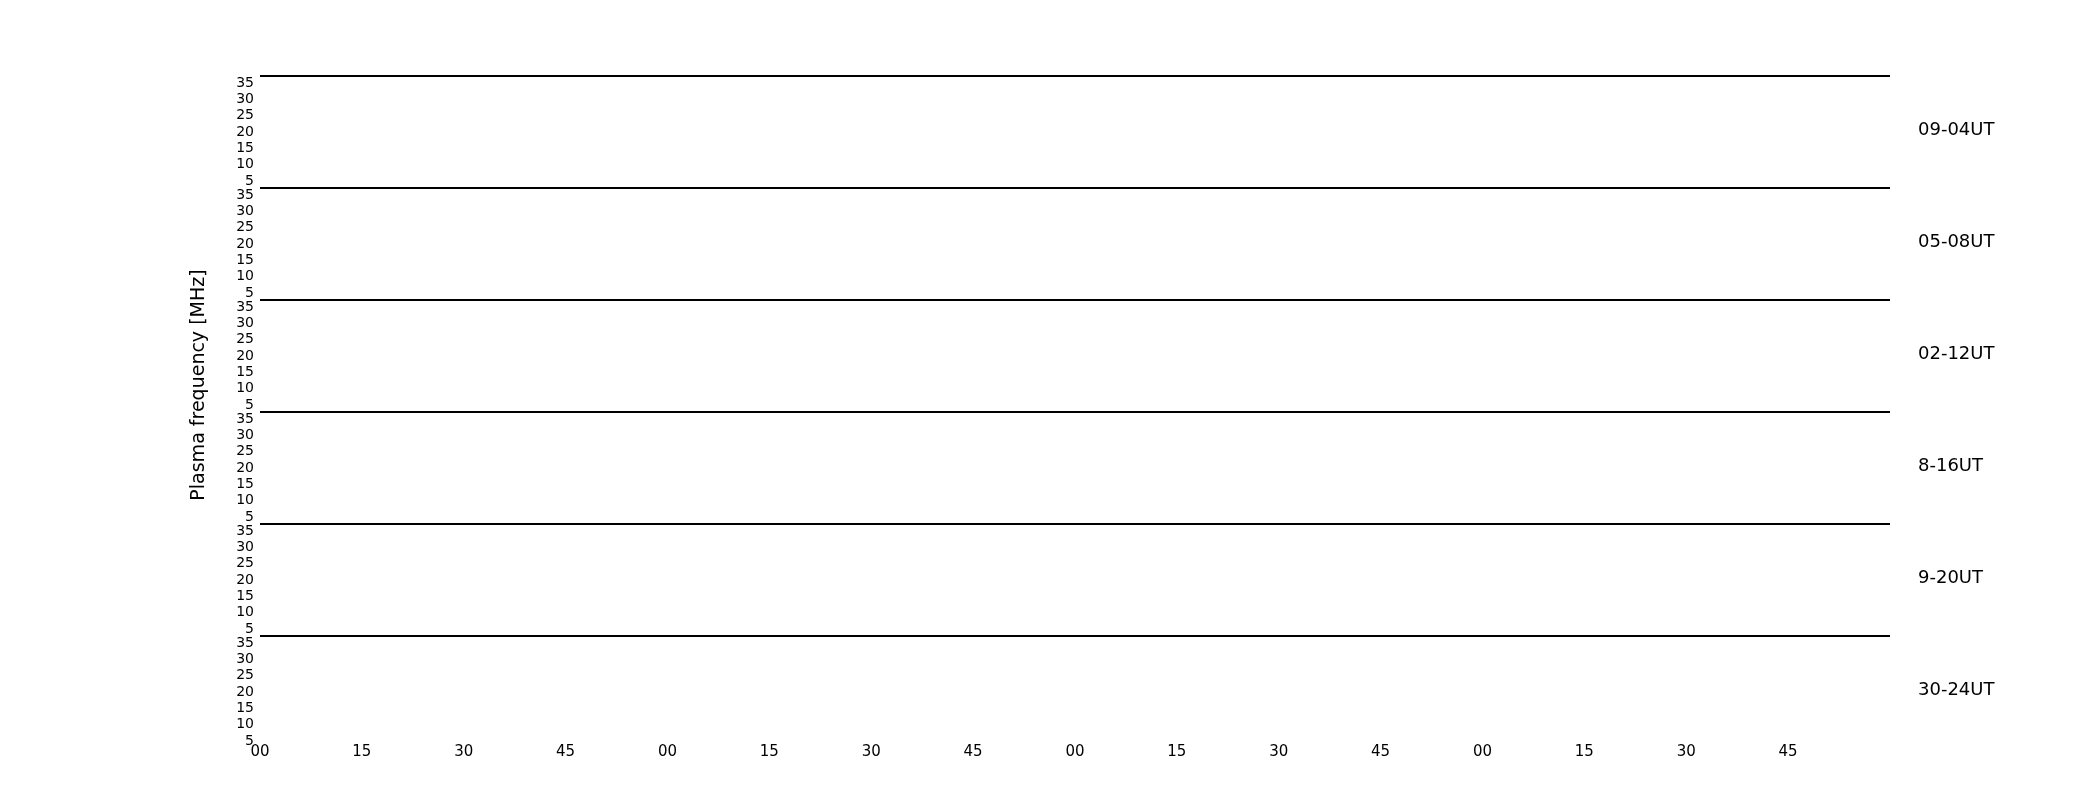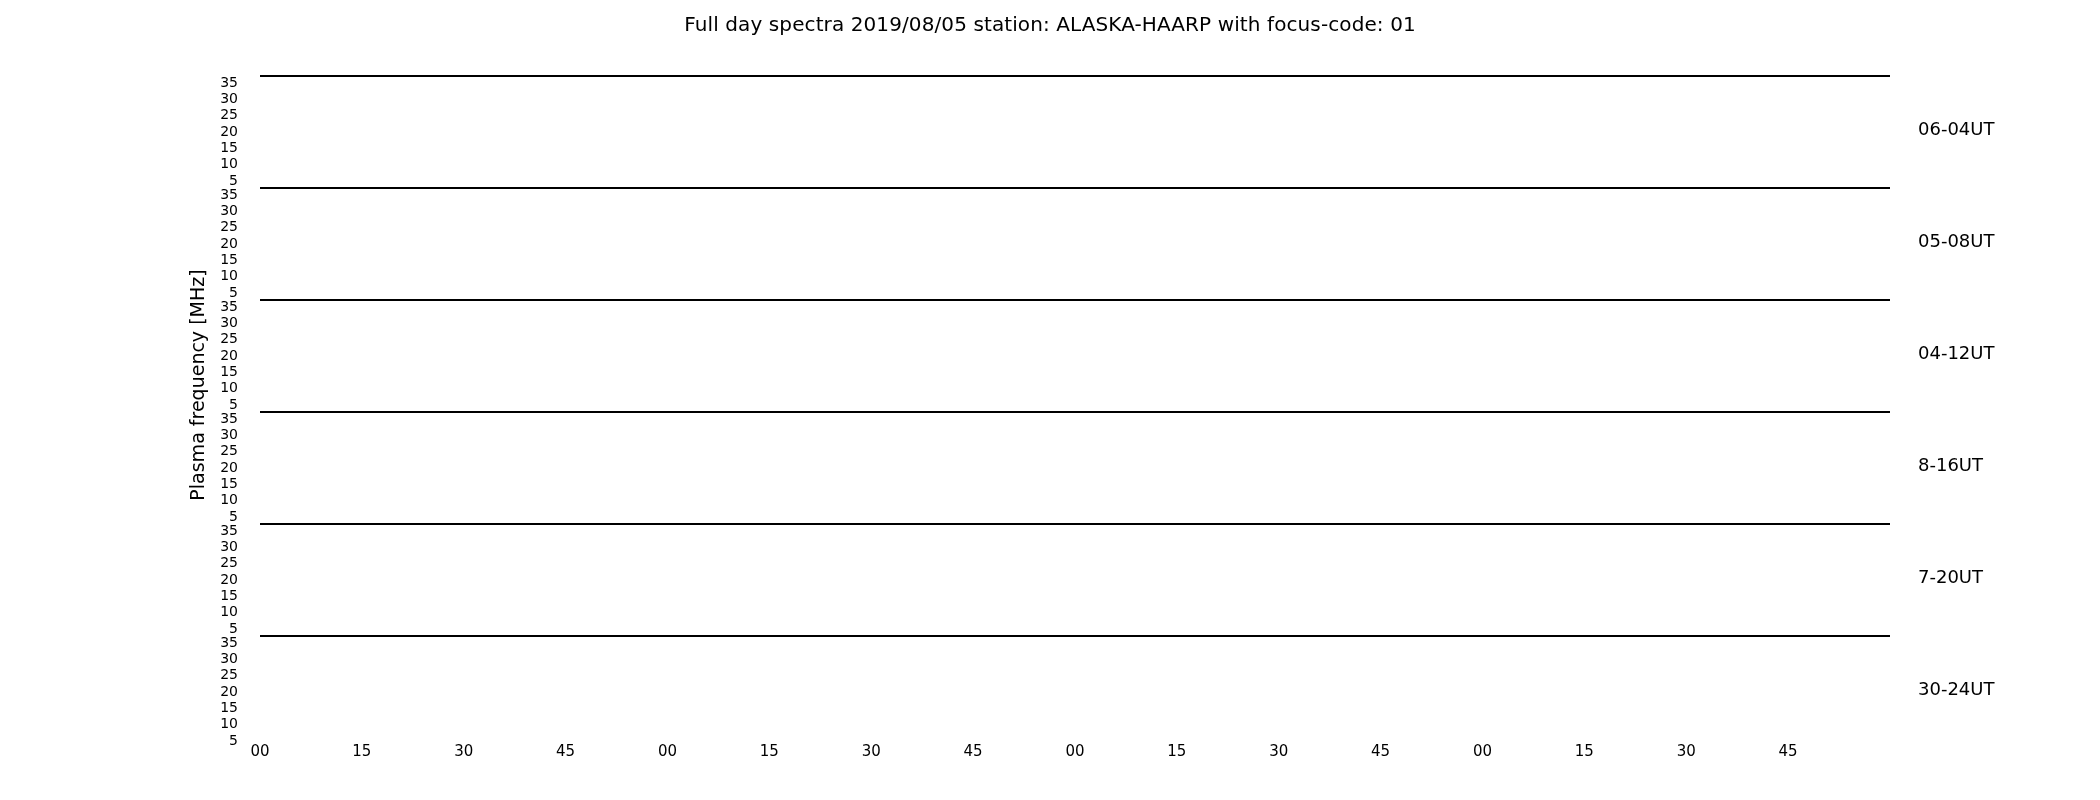--- a/index.html
+++ b/index.html
@@ -71,41 +71,40 @@
   }
 
   
   .gridline{
     position:absolute;top:0;bottom:0;width:1px;
     background:#000;
   }
 
   
   .ytlabel{
-    position:absolute;right:16px;
+    position:absolute;right:0;
     font-size:14px;color:#000;text-align:right;
     white-space:nowrap;line-height:1;
   }
   .ytcol{position:absolute;left:200px;width:54px;}
   .xtlabel{
     position:absolute;top:742px;
     font-size:15px;color:#000;text-align:center;
     width:40px;margin-left:-20px;
   }
   .panel-label{
     position:absolute;left:1918px;
     font-size:18px;color:#000;white-space:nowrap;
   }
 </style>
 </head>
 <body>
 
 <div id="figure">
 
-  <div id="fig-title">Full day spectra 2019/08/05 station: ALASKA-HAARP with focus-code: 01</div>
 
   <div id="ylabel">
     <span id="ylabel-inner">Plasma frequency [MHz]</span>
   </div>
 
   <div id="panels-host">
       <div class="panel" style="top: 75px;">
         <div class="panel-inner">
           <div class="noise base"></div>
           <div class="noise speck"></div>
@@ -128,21 +127,21 @@
       </div>
       <div class="ytcol" style="top: 75px; height: 108px;">
         <div class="ytlabel" style="top: -0.454545px;">35</div>
         <div class="ytlabel" style="top: 15.9091px;">30</div>
         <div class="ytlabel" style="top: 32.2727px;">25</div>
         <div class="ytlabel" style="top: 48.6364px;">20</div>
         <div class="ytlabel" style="top: 65px;">15</div>
         <div class="ytlabel" style="top: 81.3636px;">10</div>
         <div class="ytlabel" style="top: 97.7273px;">5</div>
       </div>
-      <div class="panel-label" style="top: 118px;">06-04UT</div>
+      <div class="panel-label" style="top: 118px;">09-04UT</div>
       <div class="panel" style="top: 187px;">
         <div class="panel-inner">
           <div class="noise base"></div>
           <div class="noise speck"></div>
           <div class="gridline" style="left: 101.9px;"></div>
           <div class="gridline" style="left: 203.8px;"></div>
           <div class="gridline" style="left: 305.6px;"></div>
           <div class="gridline" style="left: 407.5px;"></div>
           <div class="gridline" style="left: 509.4px;"></div>
           <div class="gridline" style="left: 611.3px;"></div>
@@ -190,21 +189,21 @@
       </div>
       <div class="ytcol" style="top: 299px; height: 108px;">
         <div class="ytlabel" style="top: -0.454545px;">35</div>
         <div class="ytlabel" style="top: 15.9091px;">30</div>
         <div class="ytlabel" style="top: 32.2727px;">25</div>
         <div class="ytlabel" style="top: 48.6364px;">20</div>
         <div class="ytlabel" style="top: 65px;">15</div>
         <div class="ytlabel" style="top: 81.3636px;">10</div>
         <div class="ytlabel" style="top: 97.7273px;">5</div>
       </div>
-      <div class="panel-label" style="top: 342px;">04-12UT</div>
+      <div class="panel-label" style="top: 342px;">02-12UT</div>
       <div class="panel" style="top: 411px;">
         <div class="panel-inner">
           <div class="noise base"></div>
           <div class="noise speck"></div>
           <div class="gridline" style="left: 101.9px;"></div>
           <div class="gridline" style="left: 203.8px;"></div>
           <div class="gridline" style="left: 305.6px;"></div>
           <div class="gridline" style="left: 407.5px;"></div>
           <div class="gridline" style="left: 509.4px;"></div>
           <div class="gridline" style="left: 611.3px;"></div>
@@ -252,21 +251,21 @@
       </div>
       <div class="ytcol" style="top: 523px; height: 108px;">
         <div class="ytlabel" style="top: -0.454545px;">35</div>
         <div class="ytlabel" style="top: 15.9091px;">30</div>
         <div class="ytlabel" style="top: 32.2727px;">25</div>
         <div class="ytlabel" style="top: 48.6364px;">20</div>
         <div class="ytlabel" style="top: 65px;">15</div>
         <div class="ytlabel" style="top: 81.3636px;">10</div>
         <div class="ytlabel" style="top: 97.7273px;">5</div>
       </div>
-      <div class="panel-label" style="top: 566px;">7-20UT</div>
+      <div class="panel-label" style="top: 566px;">9-20UT</div>
       <div class="panel" style="top: 635px;">
         <div class="panel-inner">
           <div class="noise base"></div>
           <div class="noise speck"></div>
           <div class="gridline" style="left: 101.9px;"></div>
           <div class="gridline" style="left: 203.8px;"></div>
           <div class="gridline" style="left: 305.6px;"></div>
           <div class="gridline" style="left: 407.5px;"></div>
           <div class="gridline" style="left: 509.4px;"></div>
           <div class="gridline" style="left: 611.3px;"></div>

